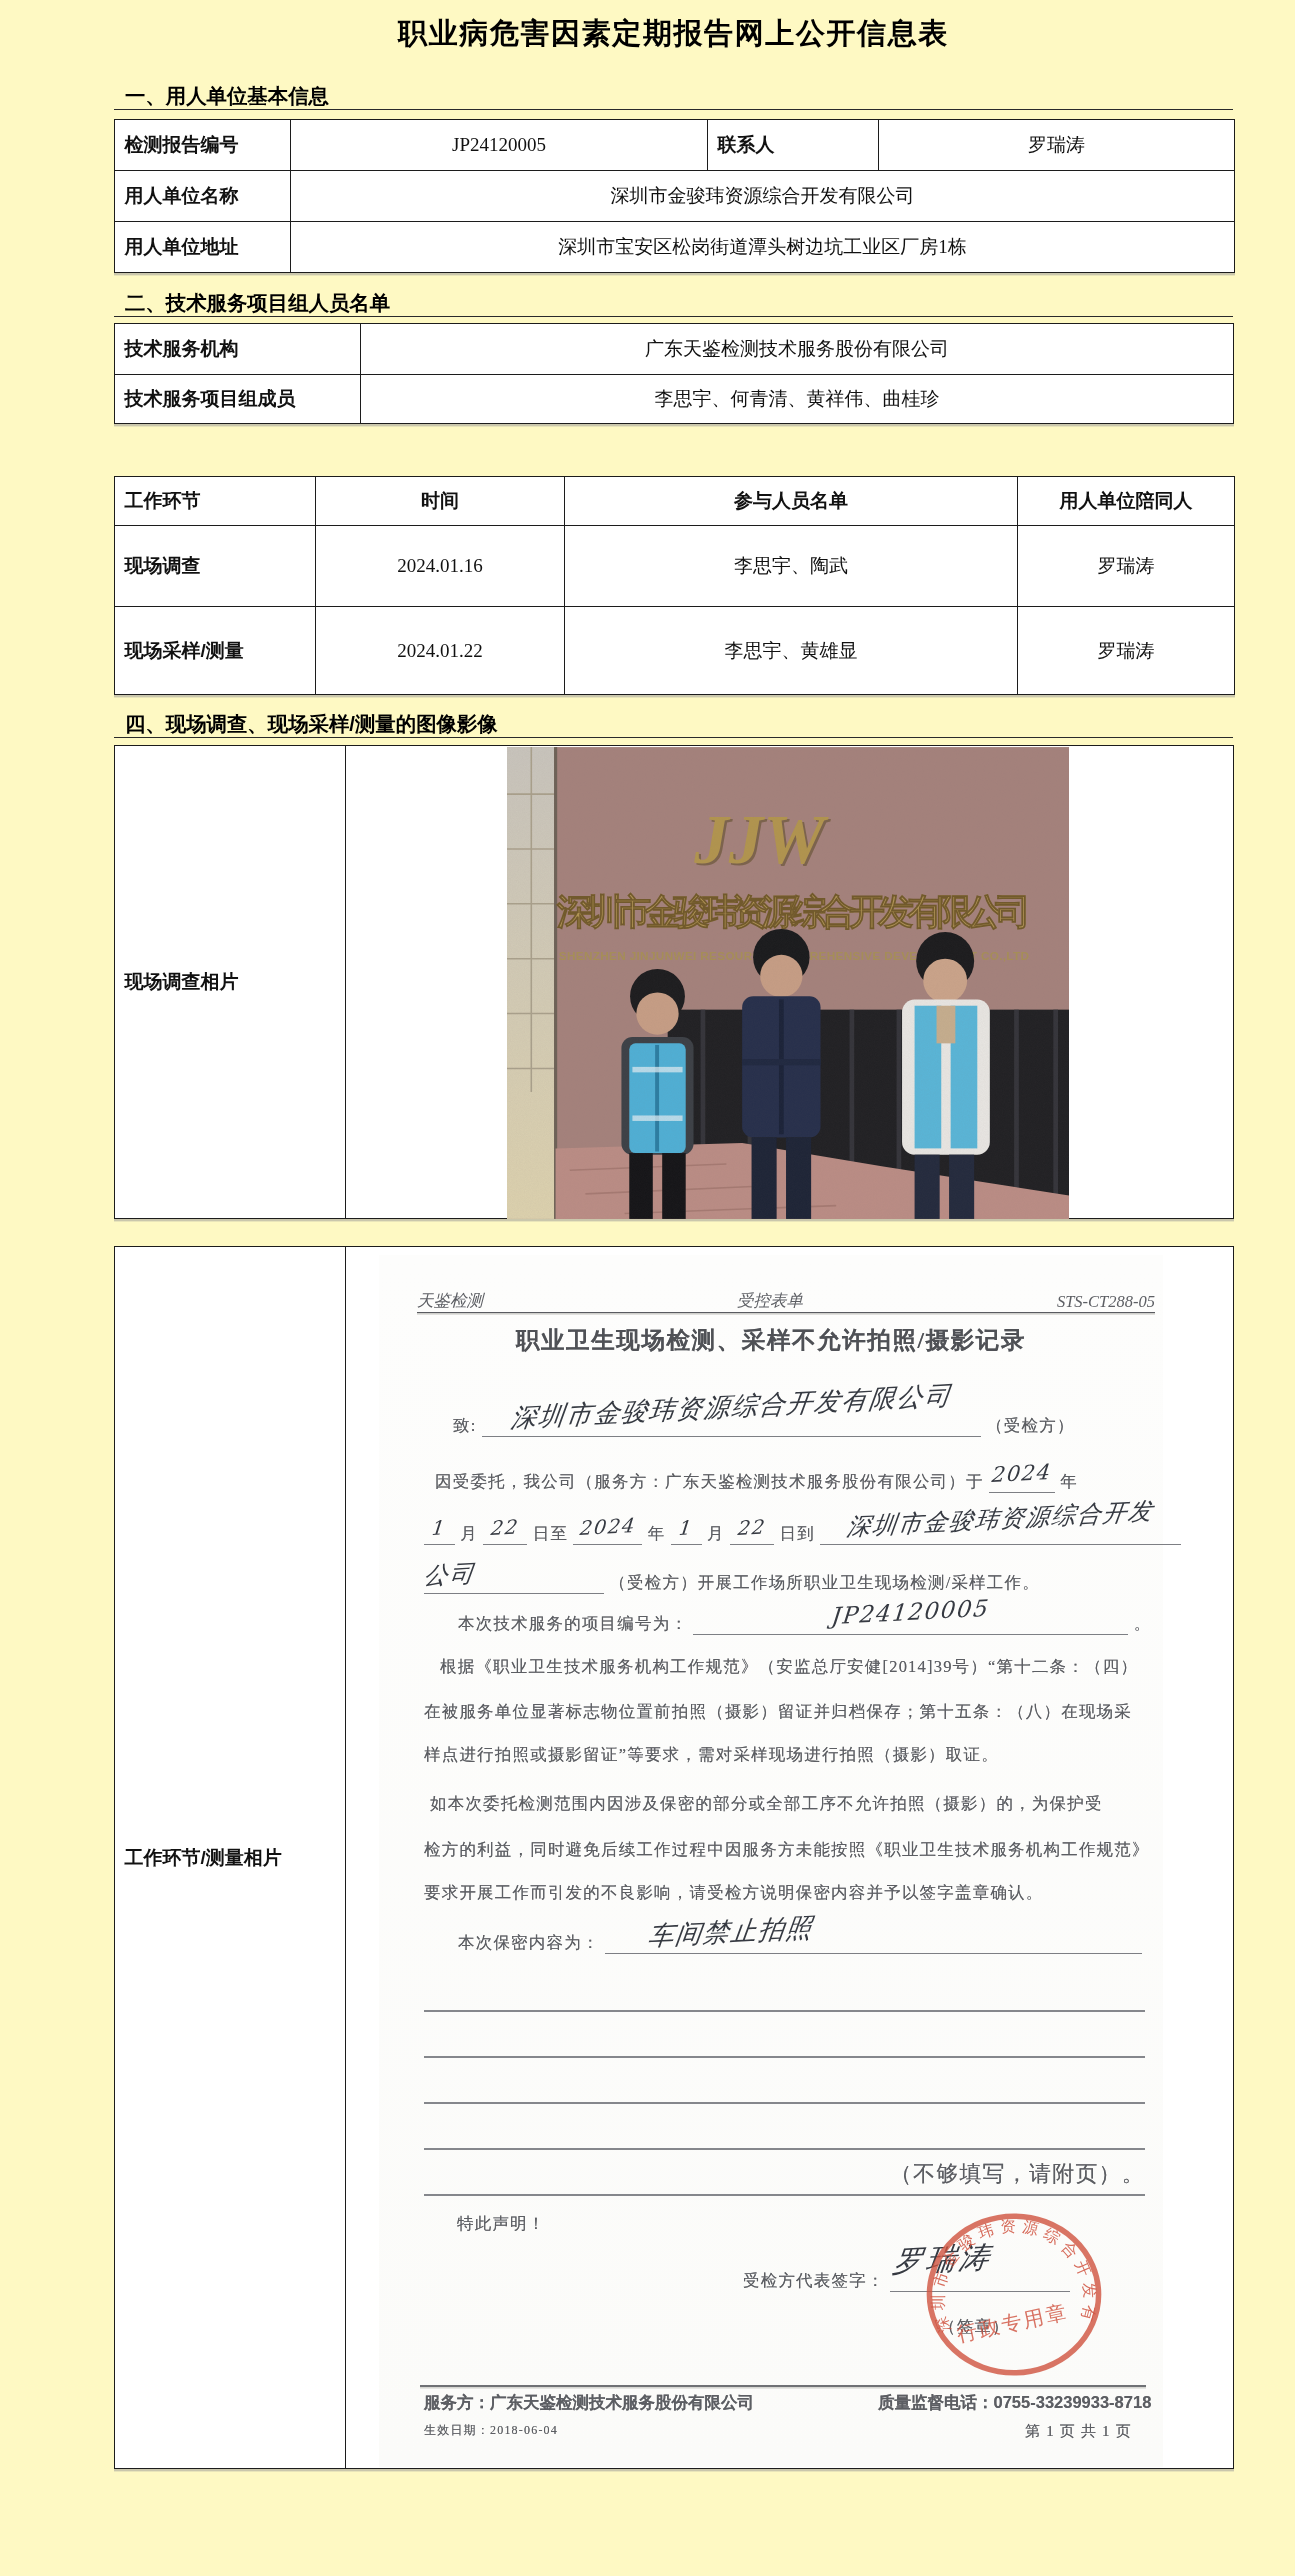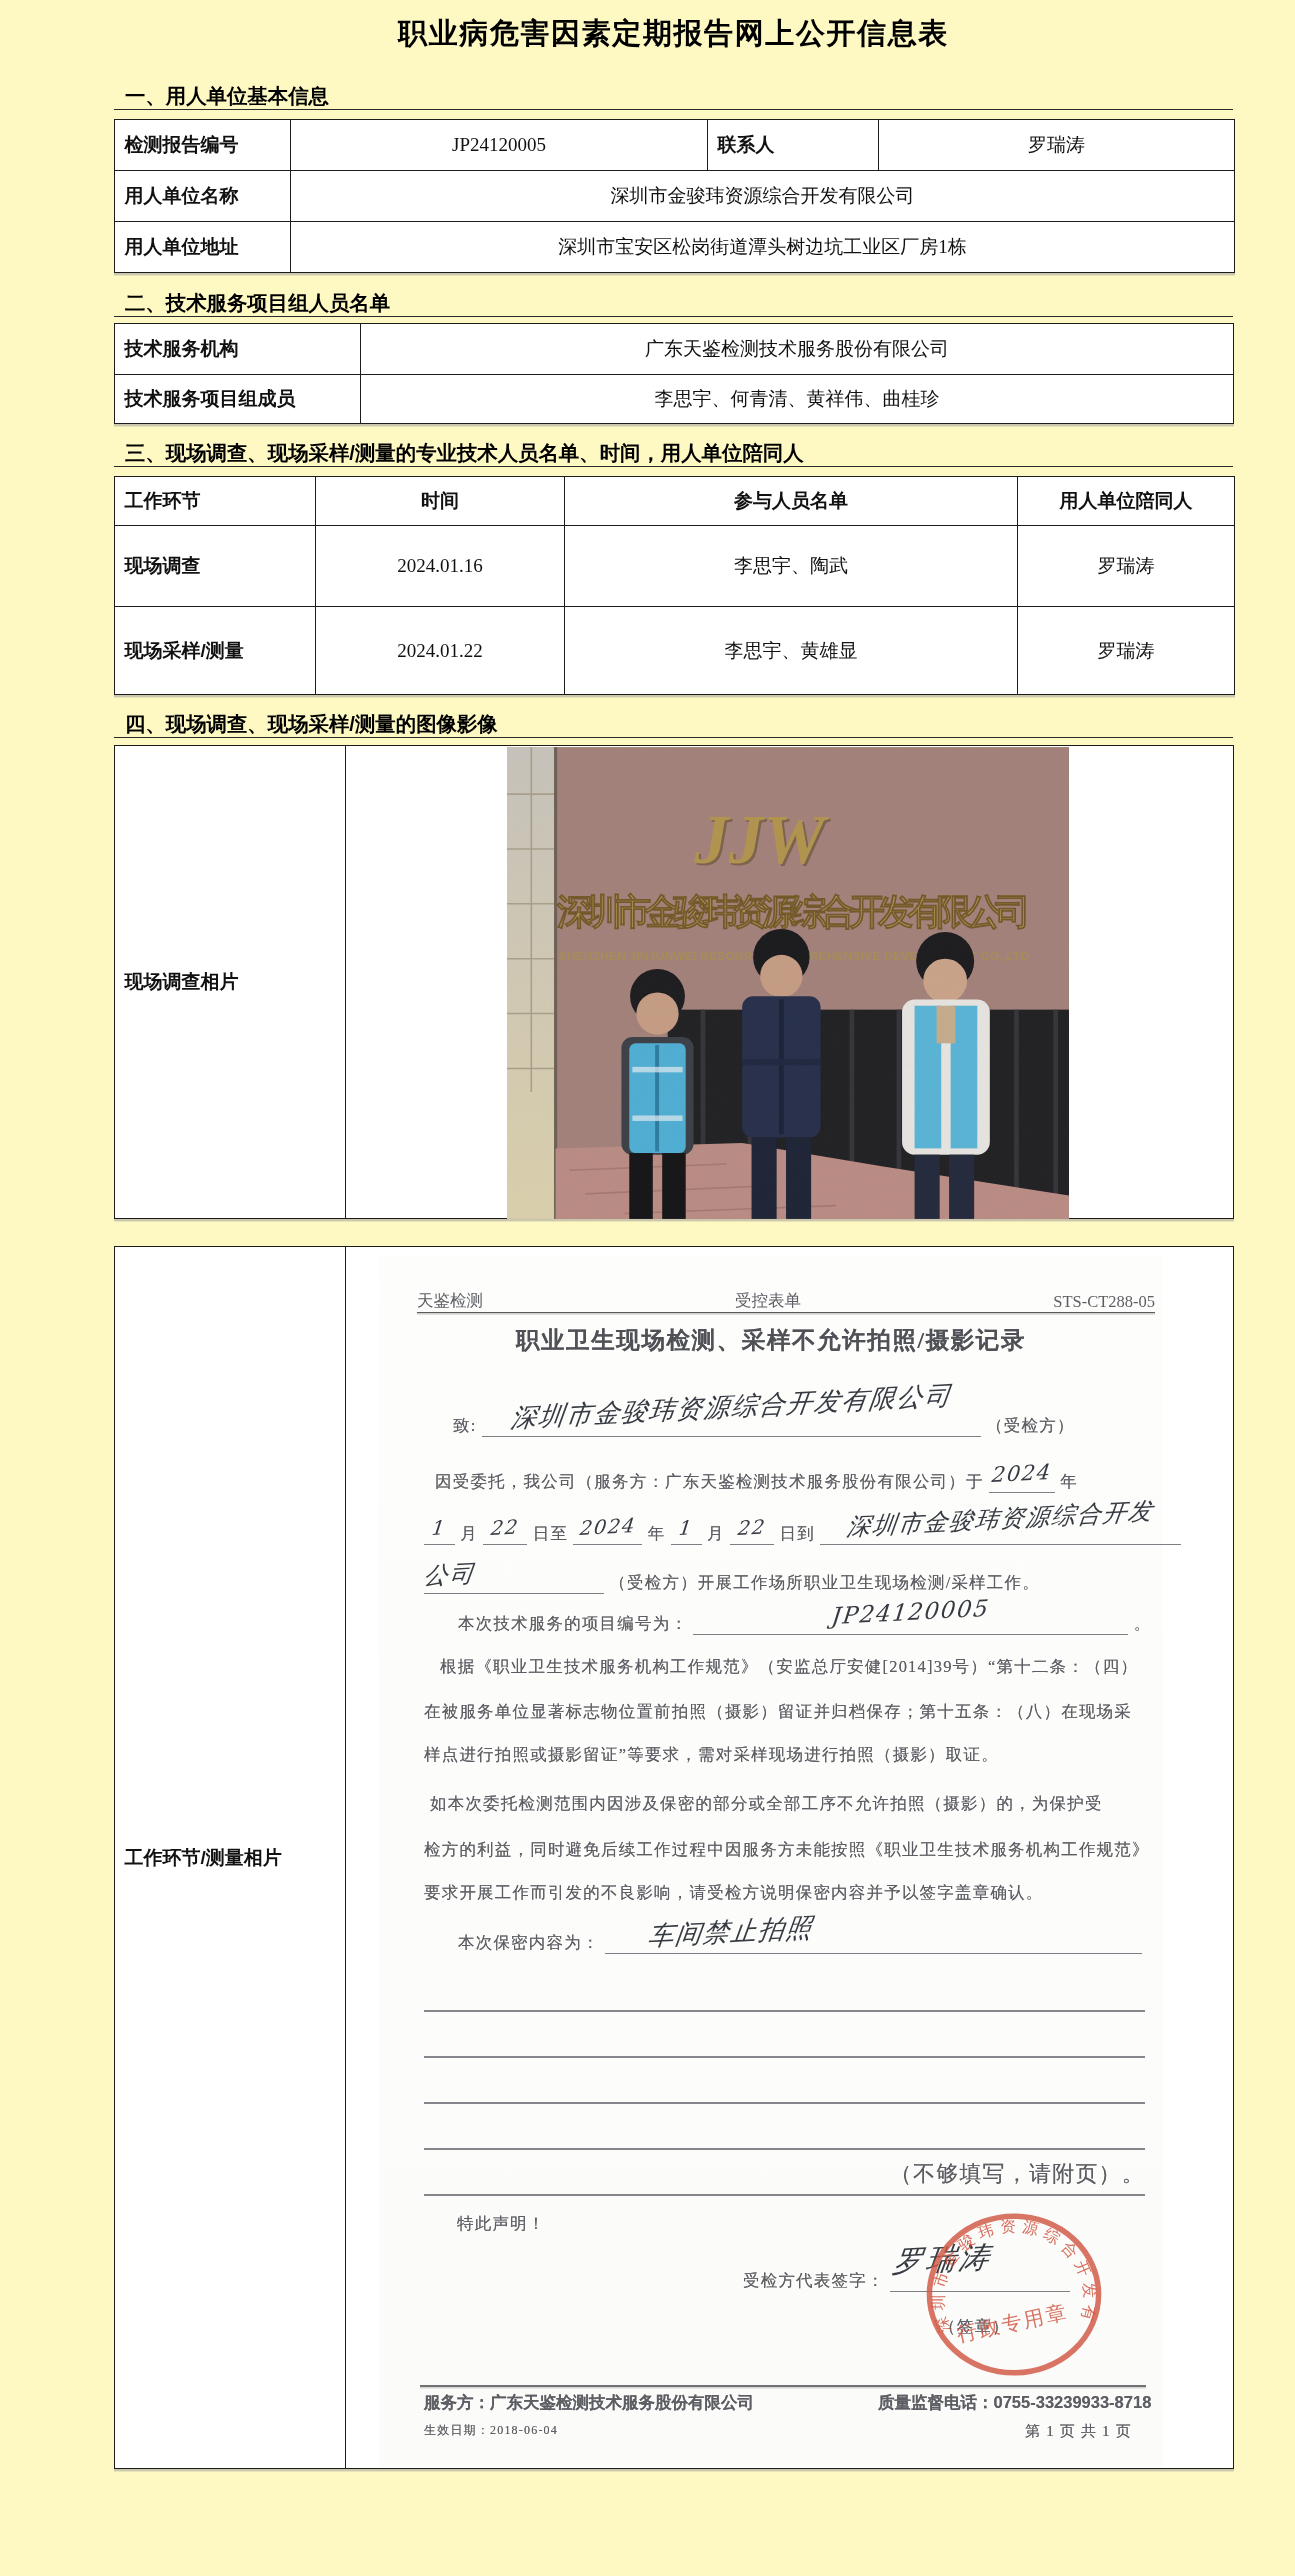--- a/index.html
+++ b/index.html
@@ -22,21 +22,21 @@
         font-family:"Liberation Serif","DejaVu Serif",serif;color:#5c5e63;}
   .scan-line{position:absolute;font-size:16.5px;color:#5c5e63;letter-spacing:1.2px;white-space:nowrap;
         text-shadow:0 0 0.5px rgba(92,94,99,.7);}
   .u{display:inline-block;border-bottom:1.6px solid #7d7f84;height:23.5px;line-height:23.5px;text-align:center;vertical-align:bottom;}
   .hand{font-family:"DejaVu Serif","Liberation Serif",serif;font-style:italic;color:#363a42;
         display:inline-block;transform:rotate(-3deg) skewX(-10deg);transform-origin:left center;
         letter-spacing:1.6px;text-shadow:none;}
   .blank-line{position:absolute;left:45px;width:721px;height:1.6px;background:#85878c;}
   .doc-header{position:absolute;left:38px;top:27px;width:738px;height:30px;border-bottom:1.6px solid #595b60;
         box-shadow:0 1.6px 0 #cfcfcb;display:flex;justify-content:space-between;align-items:flex-end;
-        font-size:16.5px;color:#5c5e63;}
+        font-size:16.5px;color:#5c5e63;font-style:italic;}
   .footer-hr{position:absolute;left:41px;top:1130px;width:726px;height:1.6px;background:#6f7175;box-shadow:0 1.6px 0 #d6d6d2;}
   .bold-sans{font-family:"Liberation Sans","DejaVu Sans",sans-serif;font-weight:bold;}
 </style>
 </head>
 <body>
 
 <div id="page">
 
   <div class="abs title">职业病危害因素定期报告网上公开信息表</div>
 
@@ -77,21 +77,20 @@
       <td class="lbl">技术服务机构</td>
       <td class="val">广东天鉴检测技术服务股份有限公司</td>
     </tr>
     <tr style="height:49px">
       <td class="lbl">技术服务项目组成员</td>
       <td class="val">李思宇、何青清、黄祥伟、曲桂珍</td>
     </tr>
   </tbody>
     </table>
 
-  <div class="abs sec-heading" style="top:439px;">三、现场调查、现场采样/测量的专业技术人员名单、时间，用人单位陪同人</div>
   <table class="doc" style="left:114px;top:476px;width:1119px;">
     <colgroup>
         <col style="width:201px">
         <col style="width:249px">
         <col style="width:453px">
         <col style="width:217px">
       </colgroup>
     <tbody>
         <tr style="height:49px">
       <td class="lbl">工作环节</td>

